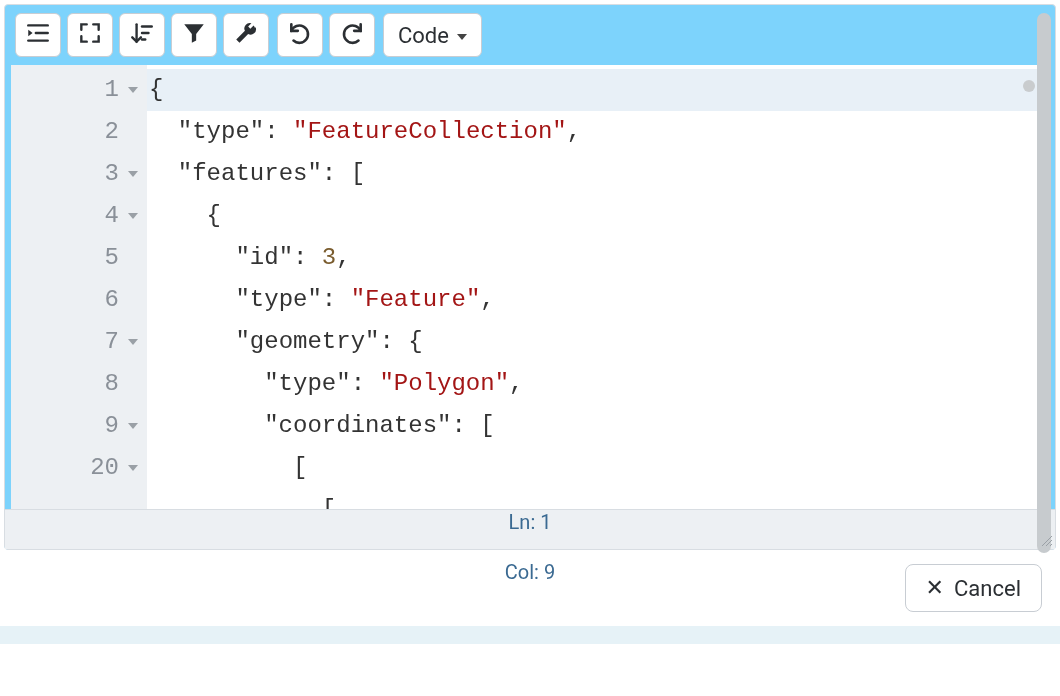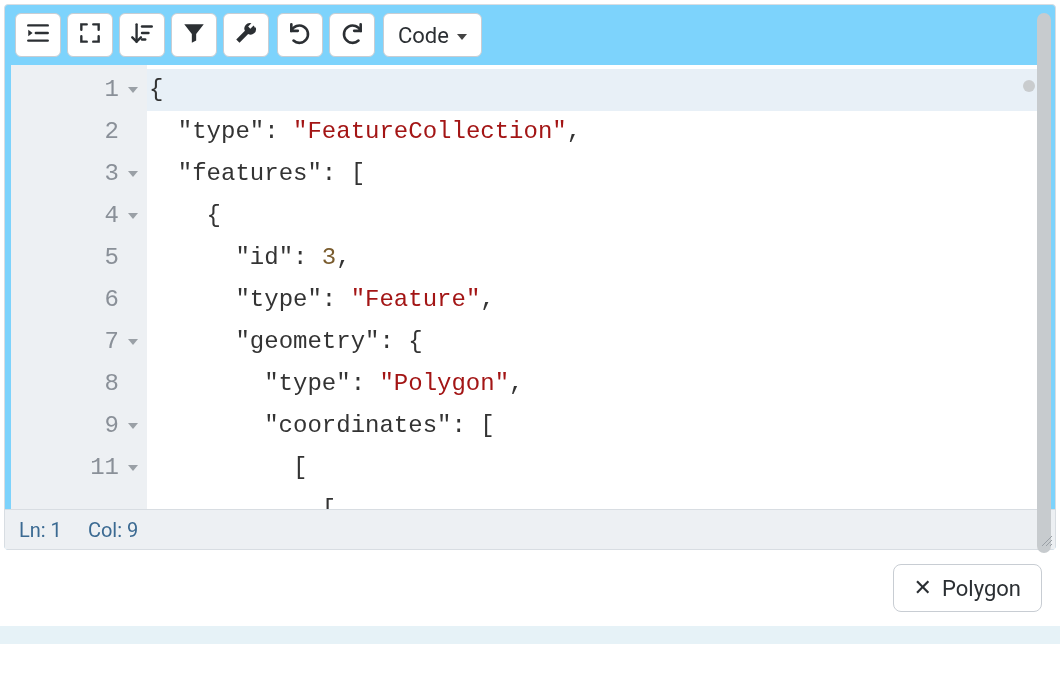--- a/index.html
+++ b/index.html
@@ -131,20 +131,21 @@
   .status-bar {
     height: 40px;
     display: flex;
     align-items: center;
     padding: 0 14px;
     gap: 26px;
     font-size: 20px;
     color: #3b6a92;
     background: #edf0f3;
     border-top: 1px solid #d8dde2;
+    flex-direction: column;
   }
   .scrollbar {
     position: absolute;
     right: 4px;
     top: 8px;
     width: 14px;
     height: 540px;
     background: transparent;
     border-radius: 7px;
   }
@@ -274,21 +275,21 @@
     <div class="gutter">
         <div class="ln foldable">1</div>
         <div class="ln">2</div>
         <div class="ln foldable">3</div>
         <div class="ln foldable">4</div>
         <div class="ln">5</div>
         <div class="ln">6</div>
         <div class="ln foldable">7</div>
         <div class="ln">8</div>
         <div class="ln foldable">9</div>
-        <div class="ln foldable">11</div>
+        <div class="ln foldable">20</div>
       </div>
     <div class="code-area">
       <div class="breakpoint-dot"></div>
     <div class="code-line active"><span class="tok-punc">{</span></div>
         <div class="code-line"><span class="tok-punc">  </span><span class="tok-key">"type"</span><span class="tok-punc">: </span><span class="tok-str">"FeatureCollection"</span><span class="tok-punc">,</span></div>
         <div class="code-line"><span class="tok-punc">  </span><span class="tok-key">"features"</span><span class="tok-punc">: [</span></div>
         <div class="code-line"><span class="tok-punc">    {</span></div>
         <div class="code-line"><span class="tok-punc">      </span><span class="tok-key">"id"</span><span class="tok-punc">: </span><span class="tok-num">3</span><span class="tok-punc">,</span></div>
         <div class="code-line"><span class="tok-punc">      </span><span class="tok-key">"type"</span><span class="tok-punc">: </span><span class="tok-str">"Feature"</span><span class="tok-punc">,</span></div>
         <div class="code-line"><span class="tok-punc">      </span><span class="tok-key">"geometry"</span><span class="tok-punc">: {</span></div>
@@ -315,17 +316,17 @@
         <line x1="15" y1="9" x2="9" y2="15" stroke="#9aa0a6" stroke-width="1"></line>
         <line x1="15" y1="13" x2="13" y2="15" stroke="#9aa0a6" stroke-width="1"></line>
       </svg>
     </span>
   </div>
 </div>
 
 <div class="footer">
   <div class="cancel-btn">
     <span class="x">✕</span>
-    <span>Polygon</span>
+    <span>Cancel</span>
   </div>
 </div>
 
 <div class="bottom-strip"></div>
 
 </body></html>

